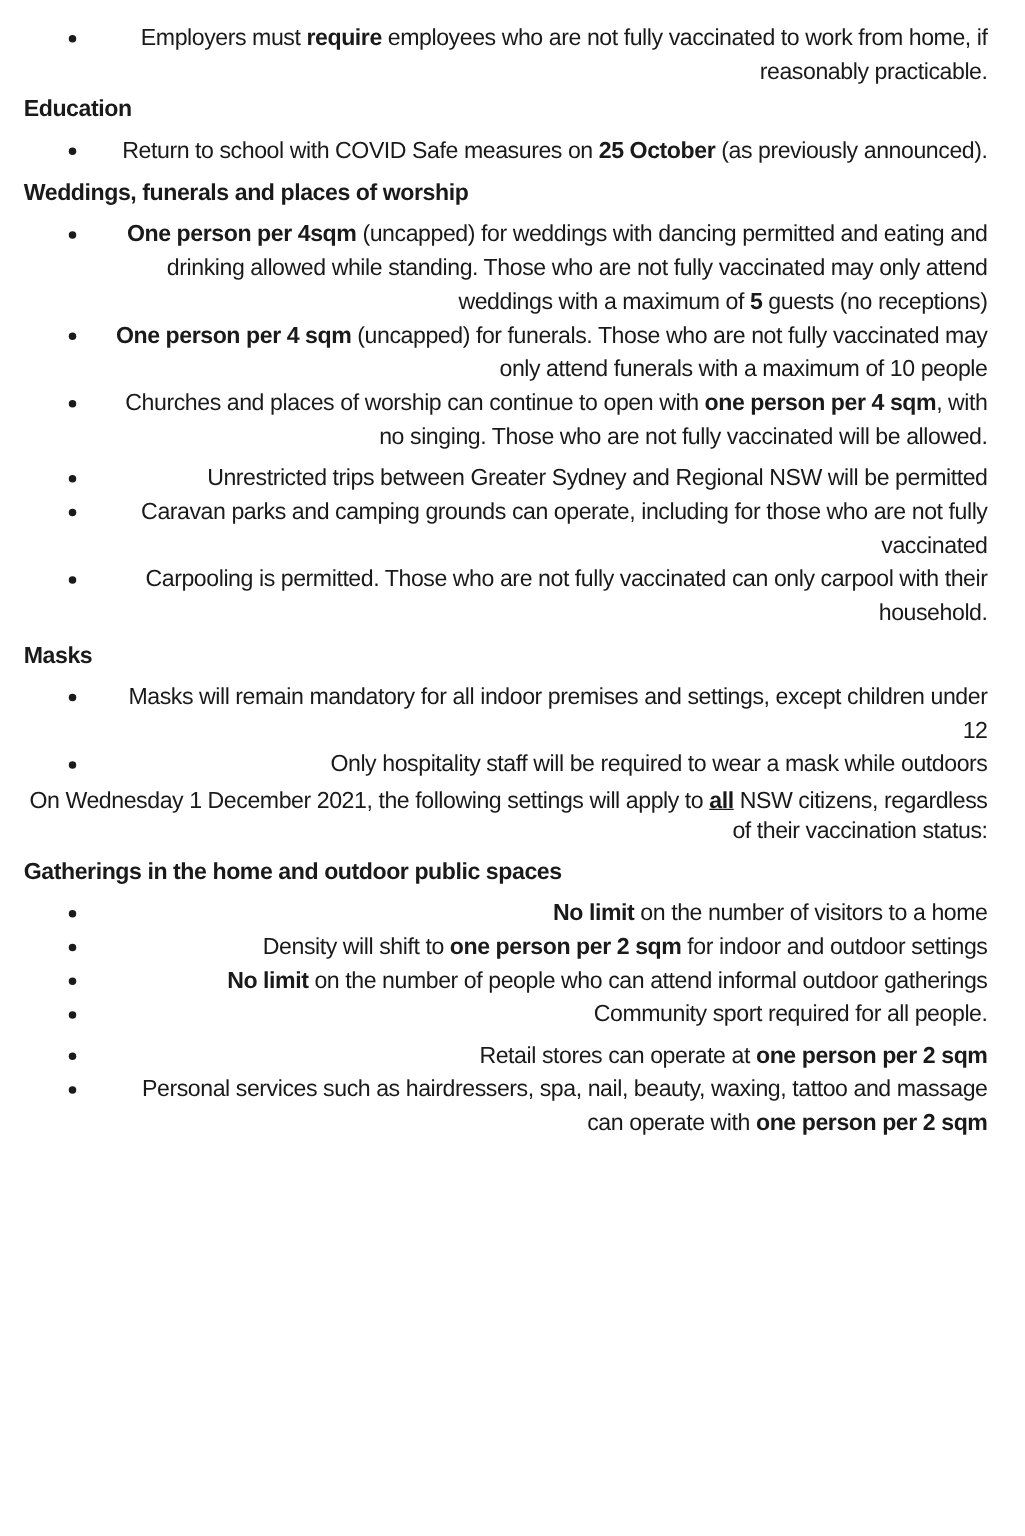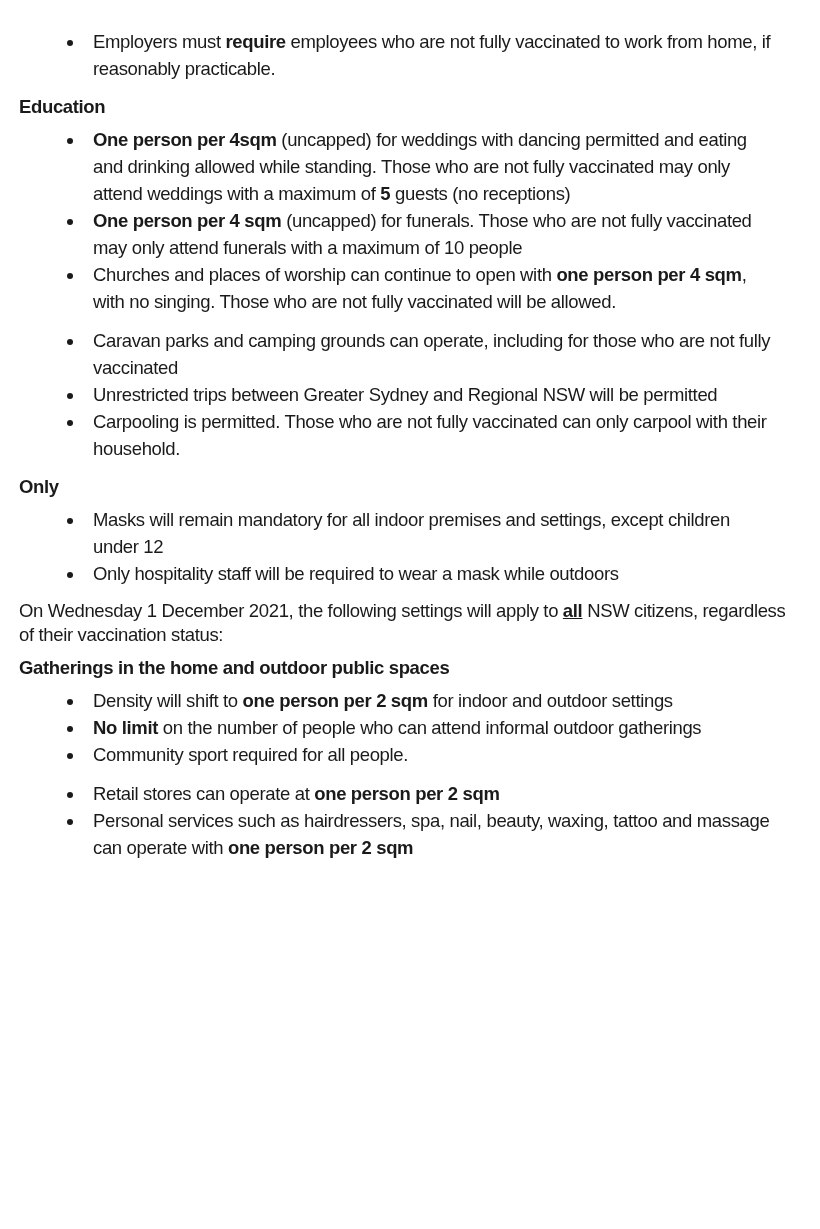--- a/index.html
+++ b/index.html
@@ -7,21 +7,21 @@
     width: 820px; height: 1229px; overflow: hidden;
     font-family: "Liberation Sans", sans-serif;
     color: #1a1a1a;
     font-size: 18.5px;
     letter-spacing: -0.35px;
   }
   #doc { position: relative; padding: 16px 0 0 19px; }
   .heading {
     font-weight: bold; margin: 0; line-height: 26px;
   }
-  ul.items { list-style: none; margin: 12px; padding: 0; }
+  ul.items { list-style: none; margin: 0; padding: 0; text-align: right; }
   ul.items li {
     position: relative;
     padding-left: 62px;
     padding-right: 30px;
     line-height: 27px;
   }
   ul.items li .bullet {
     position: absolute; left: 34px; top: 0;
     width: 10px; text-align: center;
   }
@@ -37,37 +37,42 @@
 </style>
 </head>
 <body>
 
 <div id="doc">
     <ul class="items">
       <li><span class="bullet"></span><span>Employers must </span><span class="b">require</span><span> employees who are not fully vaccinated to work from home, if reasonably practicable.</span></li>
     </ul>
     <div class="heading" style="margin-top: 4px;">Education</div>
     <ul class="items" style="margin-top: 6px;">
+      <li><span class="bullet"></span><span>Return to school with COVID Safe measures on </span><span class="b">25 October</span><span> (as previously announced).</span></li>
+    </ul>
+    <div class="heading" style="margin-top: 8px;">Weddings, funerals and places of worship</div>
+    <ul class="items" style="margin-top: 6px;">
       <li><span class="bullet"></span><span class="b">One person per 4sqm</span><span> (uncapped) for weddings with dancing permitted and eating and drinking allowed while standing. Those who are not fully vaccinated may only attend weddings with a maximum of </span><span class="b">5</span><span> guests (no receptions)</span></li>
       <li><span class="bullet"></span><span class="b">One person per 4 sqm</span><span> (uncapped) for funerals. Those who are not fully vaccinated may only attend funerals with a maximum of 10 people</span></li>
       <li><span class="bullet"></span><span>Churches and places of worship can continue to open with </span><span class="b">one person per 4 sqm</span><span>, with no singing. Those who are not fully vaccinated will be allowed.</span></li>
     </ul>
     <ul class="items" style="margin-top: 6px;">
+      <li><span class="bullet"></span><span>Unrestricted trips between Greater Sydney and Regional NSW will be permitted</span></li>
       <li><span class="bullet"></span><span>Caravan parks and camping grounds can operate, including for those who are not fully vaccinated</span></li>
-      <li><span class="bullet"></span><span>Unrestricted trips between Greater Sydney and Regional NSW will be permitted</span></li>
       <li><span class="bullet"></span><span>Carpooling is permitted. Those who are not fully vaccinated can only carpool with their household.</span></li>
     </ul>
-    <div class="heading" style="margin-top: 8px;">Only</div>
+    <div class="heading" style="margin-top: 8px;">Masks</div>
     <ul class="items" style="margin-top: 6px;">
       <li><span class="bullet"></span><span>Masks will remain mandatory for all indoor premises and settings, except children under 12</span></li>
       <li><span class="bullet"></span><span>Only hospitality staff will be required to wear a mask while outdoors</span></li>
     </ul>
-    <div class="para" style="margin-top: 4px;"><span>On Wednesday 1 December 2021, the following settings will apply to </span><span class="u">all</span><span> NSW citizens, regardless of their vaccination status:</span></div>
+    <div class="para" style="margin-top: 4px; text-align: right;"><span>On Wednesday 1 December 2021, the following settings will apply to </span><span class="u">all</span><span> NSW citizens, regardless of their vaccination status:</span></div>
     <div class="heading" style="margin-top: 8px;">Gatherings in the home and outdoor public spaces</div>
     <ul class="items" style="margin-top: 6px;">
+      <li><span class="bullet"></span><span class="b">No limit</span><span> on the number of visitors to a home</span></li>
       <li><span class="bullet"></span><span>Density will shift to </span><span class="b">one person per 2 sqm</span><span> for indoor and outdoor settings</span></li>
       <li><span class="bullet"></span><span class="b">No limit</span><span> on the number of people who can attend informal outdoor gatherings</span></li>
       <li><span class="bullet"></span><span>Community sport required for all people.</span></li>
     </ul>
     <ul class="items" style="margin-top: 6px;">
       <li><span class="bullet"></span><span>Retail stores can operate at </span><span class="b">one person per 2 sqm</span></li>
       <li><span class="bullet"></span><span>Personal services such as hairdressers, spa, nail, beauty, waxing, tattoo and massage can operate with </span><span class="b">one person per 2 sqm</span></li>
     </ul>
   </div>
 

